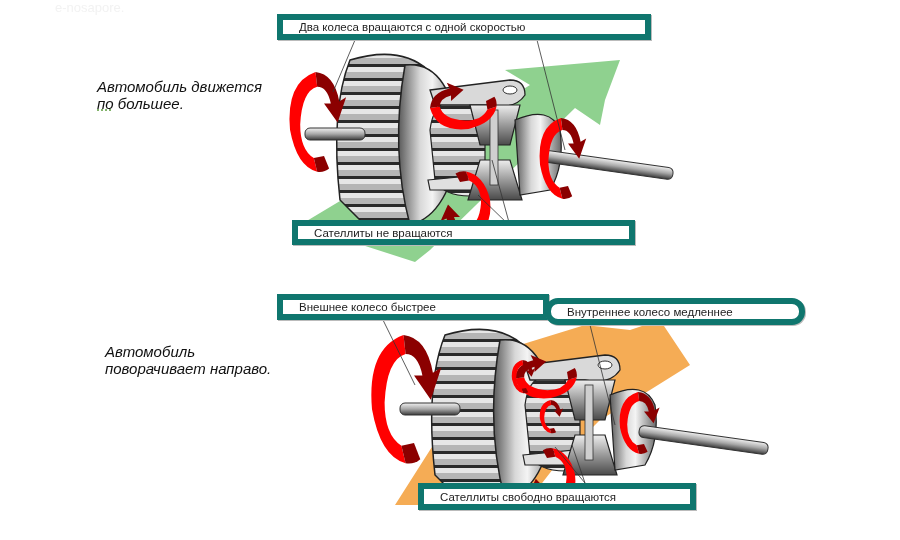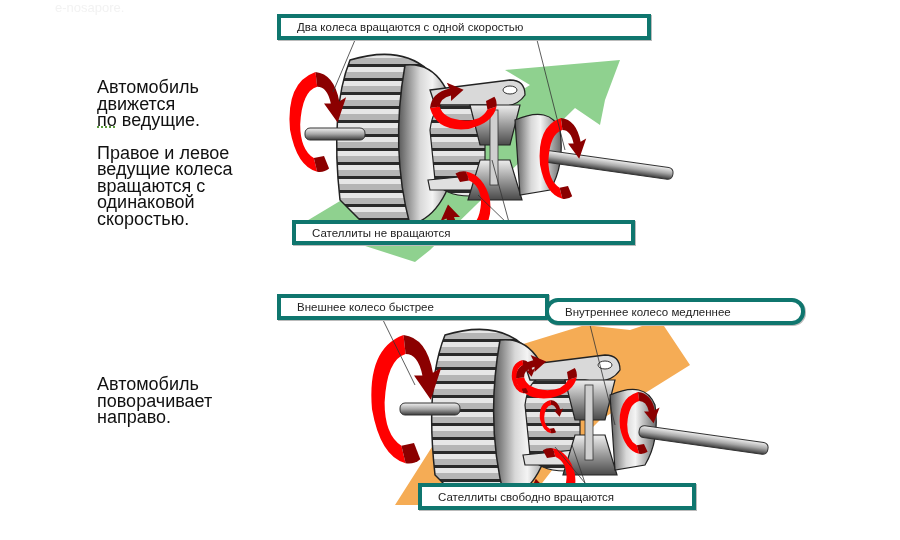--- a/index.html
+++ b/index.html
@@ -1,23 +1,23 @@
 <!DOCTYPE html>
 <html><head>
 <meta charset="utf-8">
 <style>
   html, body { margin: 0; padding: 0; background: #ffffff; }
   body { width: 900px; height: 540px; position: relative; overflow: hidden;
          font-family: "Liberation Sans", sans-serif; }
-  .desc { position: absolute; font-size: 18px; line-height: 16.5px; color: #111; }
+  .desc { position: absolute; font-size: 15px; line-height: 16.5px; color: #111; font-style: italic; }
   .desc p { margin: 0 0 16px 0; }
   .desc .u { text-decoration: underline; text-decoration-style: dotted; text-decoration-color: #5a9a3a; }
   #desc-top { left: 97px; top: 79px; width: 170px; }
-  #desc-bottom { left: 97px; top: 344px; width: 175px; margin-top: 32px; }
-  .callout { position: absolute; background: #fff; border: 4px solid #0f766e;
+  #desc-bottom { left: 105px; top: 344px; width: 175px; }
+  .callout { position: absolute; background: #fff; border: 6px solid #0f766e;
              box-shadow: 1px 1px 0 #bbb; font-size: 11.5px; color: #222;
              padding: 0 0 0 16px; box-sizing: border-box; display: flex; align-items: center; }
   #callout-top-title { left: 277px; top: 14px; width: 374px; height: 26px; }
   #callout-top-sat { left: 292px; top: 220px; width: 343px; height: 25px; }
   #callout-outer { left: 277px; top: 294px; width: 272px; height: 26px; }
   #callout-inner { left: 545px; top: 298px; width: 260px; height: 27px; border-radius: 13px; }
   #callout-bottom-sat { left: 418px; top: 483px; width: 278px; height: 27px; }
   svg.diagram { position: absolute; left: 0; top: 0; }
   .watermark { position: absolute; left: 55px; top: 0px; font-size: 13px; color: #f2f2f2; }
 </style>
@@ -126,23 +126,22 @@
 
   <line x1="383" y1="320" x2="415" y2="385" stroke="#333" stroke-width="0.8"></line>
   <line x1="590" y1="325" x2="615" y2="425" stroke="#333" stroke-width="0.8"></line>
   <line x1="585" y1="483" x2="555" y2="447" stroke="#333" stroke-width="0.8"></line>
   <line x1="585" y1="483" x2="572" y2="445" stroke="#333" stroke-width="0.8"></line>
 </svg>
 
 <div class="desc" id="desc-top">
   <p>
     <span>Автомобиль движется</span><br>
-    <span class="u">по</span><span> ведущие.</span>
+    <span class="u">по</span><span> большее.</span>
   </p>
-  <p>Правое и левое ведущие колеса вращаются с одинаковой скоростью.</p>
 </div>
 
 <div class="desc" id="desc-bottom">
   <p>Автомобиль поворачивает направо.</p>
 </div>
 
 <div class="callout" id="callout-top-title">
   <span>Два колеса вращаются с одной скоростью</span>
 </div>
 <div class="callout" id="callout-top-sat">

